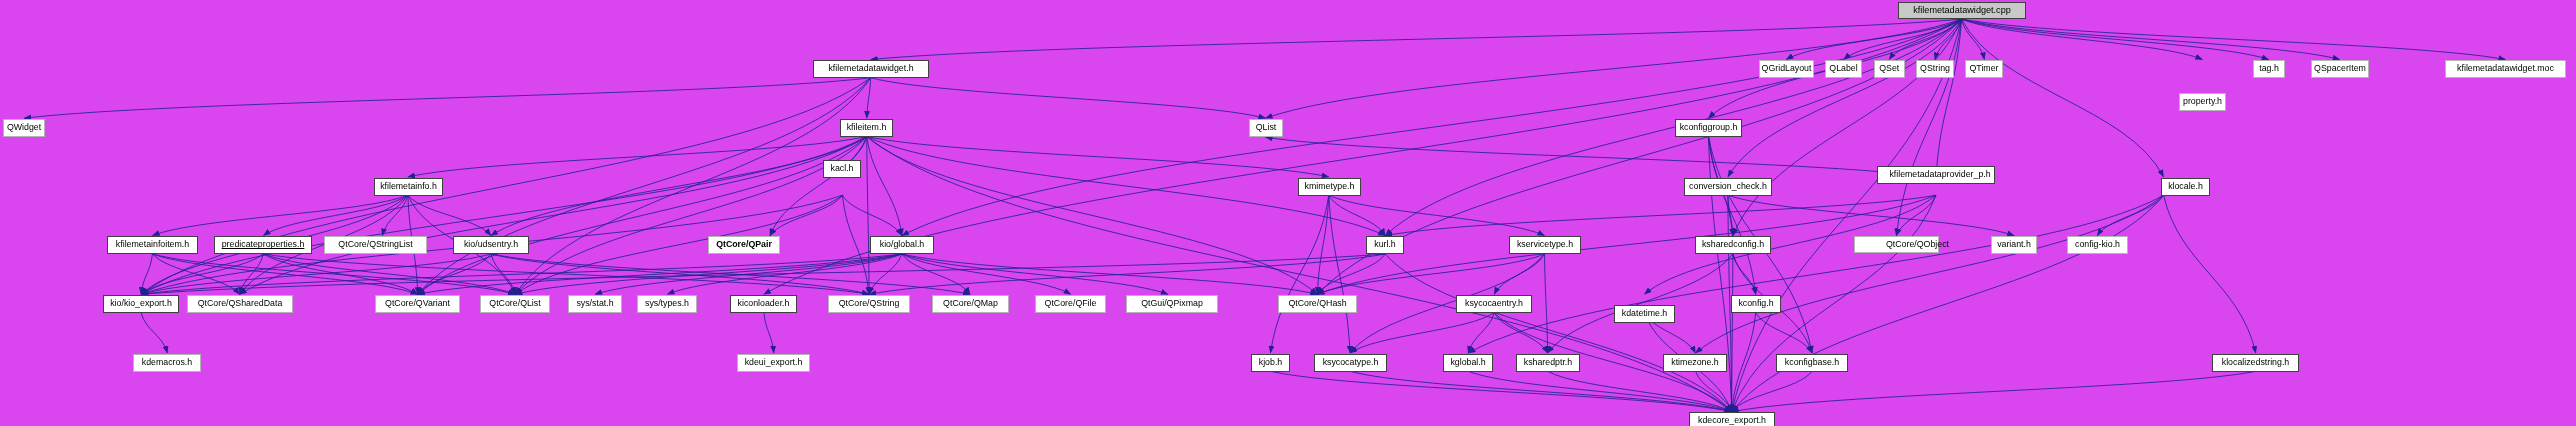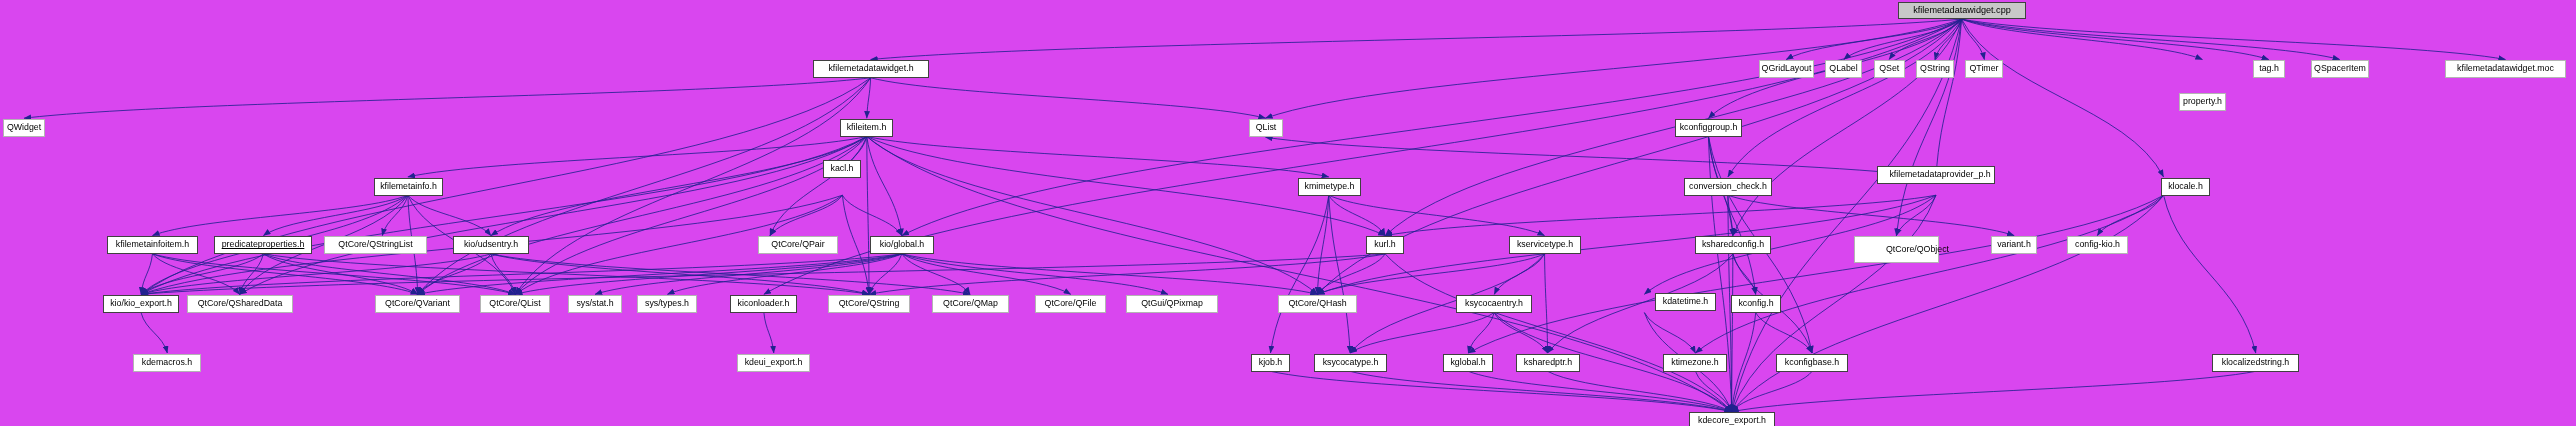--- a/index.html
+++ b/index.html
@@ -224,36 +224,36 @@
     </div>
     <div class="node hdr" style="left: 214px; top: 236px; width: 98px; height: 17.5px; text-decoration: underline;">
       <span>predicateproperties.h</span>
     </div>
     <div class="node doc" style="left: 324px; top: 236px; width: 103px; height: 17.5px;">
       <span>QtCore/QStringList</span>
     </div>
     <div class="node hdr" style="left: 453px; top: 236px; width: 76px; height: 17.5px;">
       <span>kio/udsentry.h</span>
     </div>
-    <div class="node doc" style="left: 758px; top: 236px; width: 80px; height: 17.5px;">
+    <div class="node doc" style="left: 708px; top: 236px; width: 72px; height: 17.5px; font-weight: bold;">
       <span>QtCore/QPair</span>
     </div>
     <div class="node hdr" style="left: 870px; top: 236px; width: 64px; height: 17.5px;">
       <span>kio/global.h</span>
     </div>
     <div class="node hdr" style="left: 1366px; top: 236px; width: 38px; height: 17.5px;">
       <span>kurl.h</span>
     </div>
     <div class="node hdr" style="left: 1509px; top: 236px; width: 72px; height: 17.5px;">
       <span>kservicetype.h</span>
     </div>
     <div class="node hdr" style="left: 1695px; top: 236px; width: 76px; height: 17.5px;">
       <span>ksharedconfig.h</span>
     </div>
-    <div class="node doc" style="left: 1854px; top: 236px; width: 85px; height: 27px; padding-left: 42px;">
+    <div class="node doc" style="left: 1854px; top: 236px; width: 85px; height: 17px; padding-left: 42px;">
       <span>QtCore/QObject</span>
     </div>
     <div class="node doc" style="left: 1991px; top: 236px; width: 46px; height: 17.5px;">
       <span>variant.h</span>
     </div>
     <div class="node doc" style="left: 2067px; top: 236px; width: 61px; height: 17.5px;">
       <span>config-kio.h</span>
     </div>
     <div class="node hdr" style="left: 103px; top: 295px; width: 76px; height: 17.5px;">
       <span>kio/kio_export.h</span>
@@ -287,21 +287,21 @@
     </div>
     <div class="node doc" style="left: 1126px; top: 295px; width: 92px; height: 17.5px;">
       <span>QtGui/QPixmap</span>
     </div>
     <div class="node doc" style="left: 1278px; top: 295px; width: 79px; height: 17.5px;">
       <span>QtCore/QHash</span>
     </div>
     <div class="node hdr" style="left: 1456px; top: 295px; width: 76px; height: 17.5px;">
       <span>ksycocaentry.h</span>
     </div>
-    <div class="node hdr" style="left: 1614px; top: 293px; width: 61px; height: 17.5px; margin-left: 41px;">
+    <div class="node hdr" style="left: 1614px; top: 305px; width: 61px; height: 17.5px;">
       <span>kdatetime.h</span>
     </div>
     <div class="node hdr" style="left: 1731px; top: 295px; width: 50px; height: 17.5px;">
       <span>kconfig.h</span>
     </div>
     <div class="node doc" style="left: 133px; top: 354px; width: 68px; height: 17.5px;">
       <span>kdemacros.h</span>
     </div>
     <div class="node doc" style="left: 737px; top: 354px; width: 73px; height: 17.5px;">
       <span>kdeui_export.h</span>

